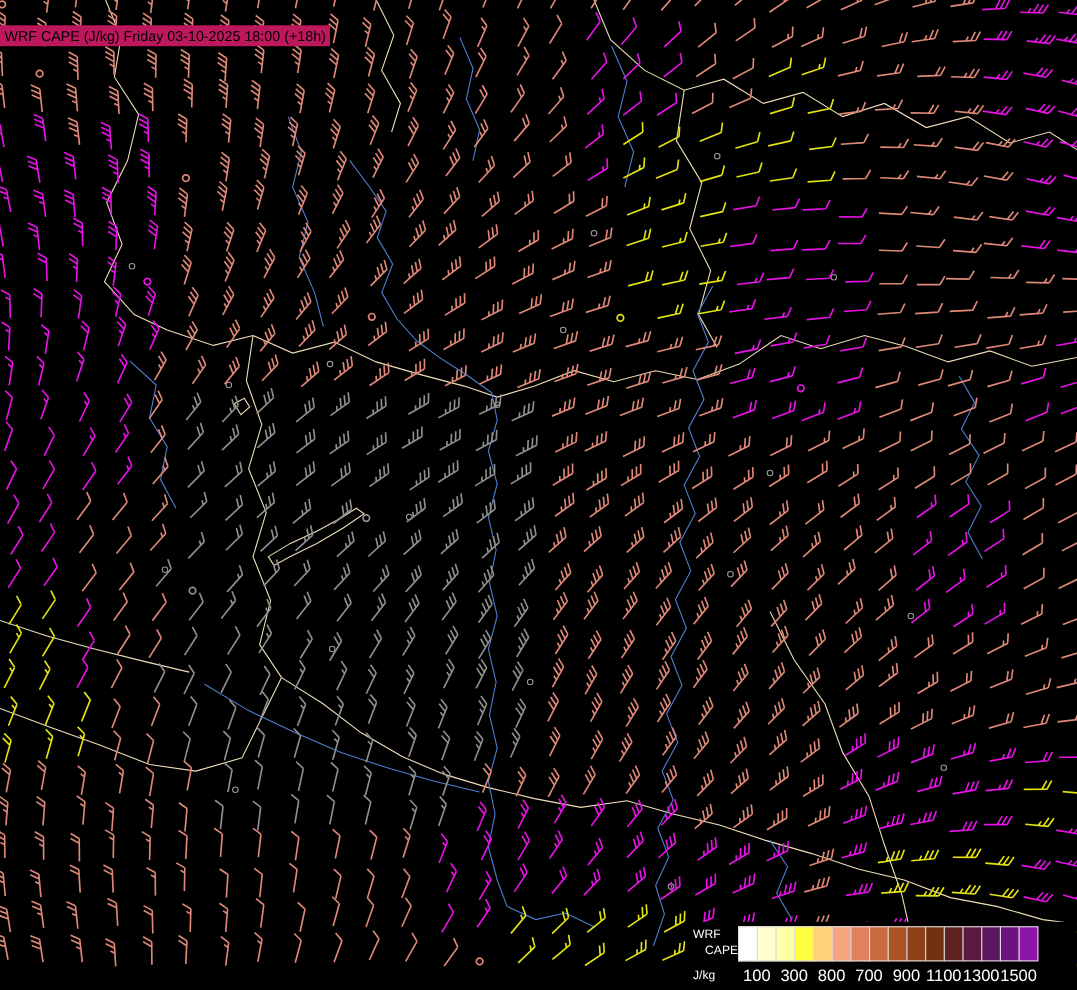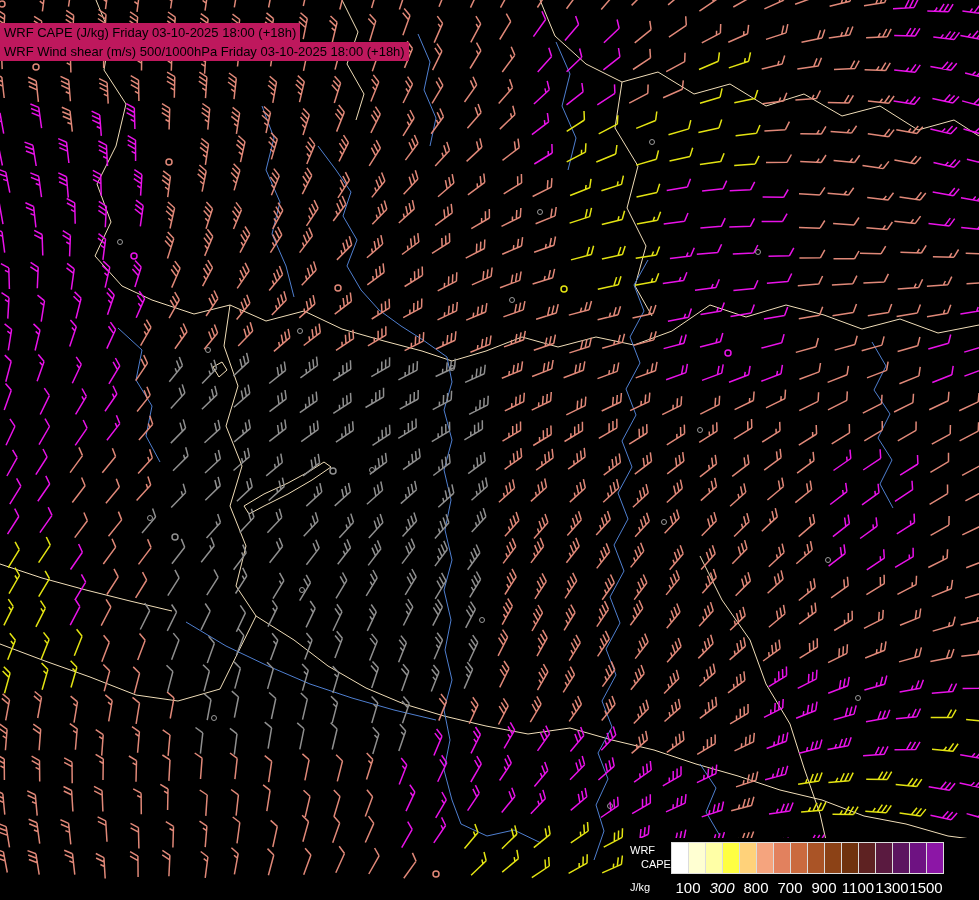--- a/index.html
+++ b/index.html
@@ -104,21 +104,20 @@
         <circle cx="338" cy="288" r="3" stroke="#e08878" fill="none" stroke-width="1.5"></circle>
         <circle cx="333" cy="471" r="3" stroke="#8f8f8f" fill="none" stroke-width="1.5"></circle>
         <circle cx="436" cy="874" r="3" stroke="#e08878" fill="none" stroke-width="1.5"></circle>
         <circle cx="564" cy="289" r="3" stroke="#e3e312" fill="none" stroke-width="1.5"></circle>
         <circle cx="728" cy="353" r="3" stroke="#e812e8" fill="none" stroke-width="1.5"></circle>
         <circle cx="798" cy="879" r="3" stroke="#e812e8" fill="none" stroke-width="1.5"></circle>
       </g>
     </svg>
 
   <div class="title-box" id="title1">WRF CAPE (J/kg) Friday 03-10-2025 18:00 (+18h)</div>
-  <div class="title-box" id="title2">WRF Wind shear (m/s) 500/1000hPa Friday 03-10-2025 18:00 (+18h)</div>
 
   <div class="legend">
     <span class="model">WRF</span>
     <span class="param">CAPE</span>
     <span class="unit">J/kg</span>
     <div id="legend-swatches">
         <div class="swatch" style="background: rgb(255, 255, 255);"></div>
         <div class="swatch" style="background: rgb(255, 255, 210);"></div>
         <div class="swatch" style="background: rgb(255, 255, 166);"></div>
         <div class="swatch" style="background: rgb(255, 255, 66);"></div>
@@ -130,21 +129,21 @@
         <div class="swatch" style="background: rgb(140, 66, 22);"></div>
         <div class="swatch" style="background: rgb(112, 50, 14);"></div>
         <div class="swatch" style="background: rgb(94, 34, 34);"></div>
         <div class="swatch" style="background: rgb(90, 26, 64);"></div>
         <div class="swatch" style="background: rgb(92, 21, 96);"></div>
         <div class="swatch" style="background: rgb(110, 18, 130);"></div>
         <div class="swatch" style="background: rgb(140, 22, 166);"></div>
       </div>
     <div id="legend-ticks">
         <span style="left: 17px;">100</span>
-        <span style="left: 51px; font-style: italic;">300</span>
+        <span style="left: 51px;">300</span>
         <span style="left: 85px;">800</span>
         <span style="left: 119px;">700</span>
         <span style="left: 153px;">900</span>
         <span style="left: 187px;">1100</span>
         <span style="left: 221px;">1300</span>
         <span style="left: 255px;">1500</span>
       </div>
   </div>
 
 </div>

